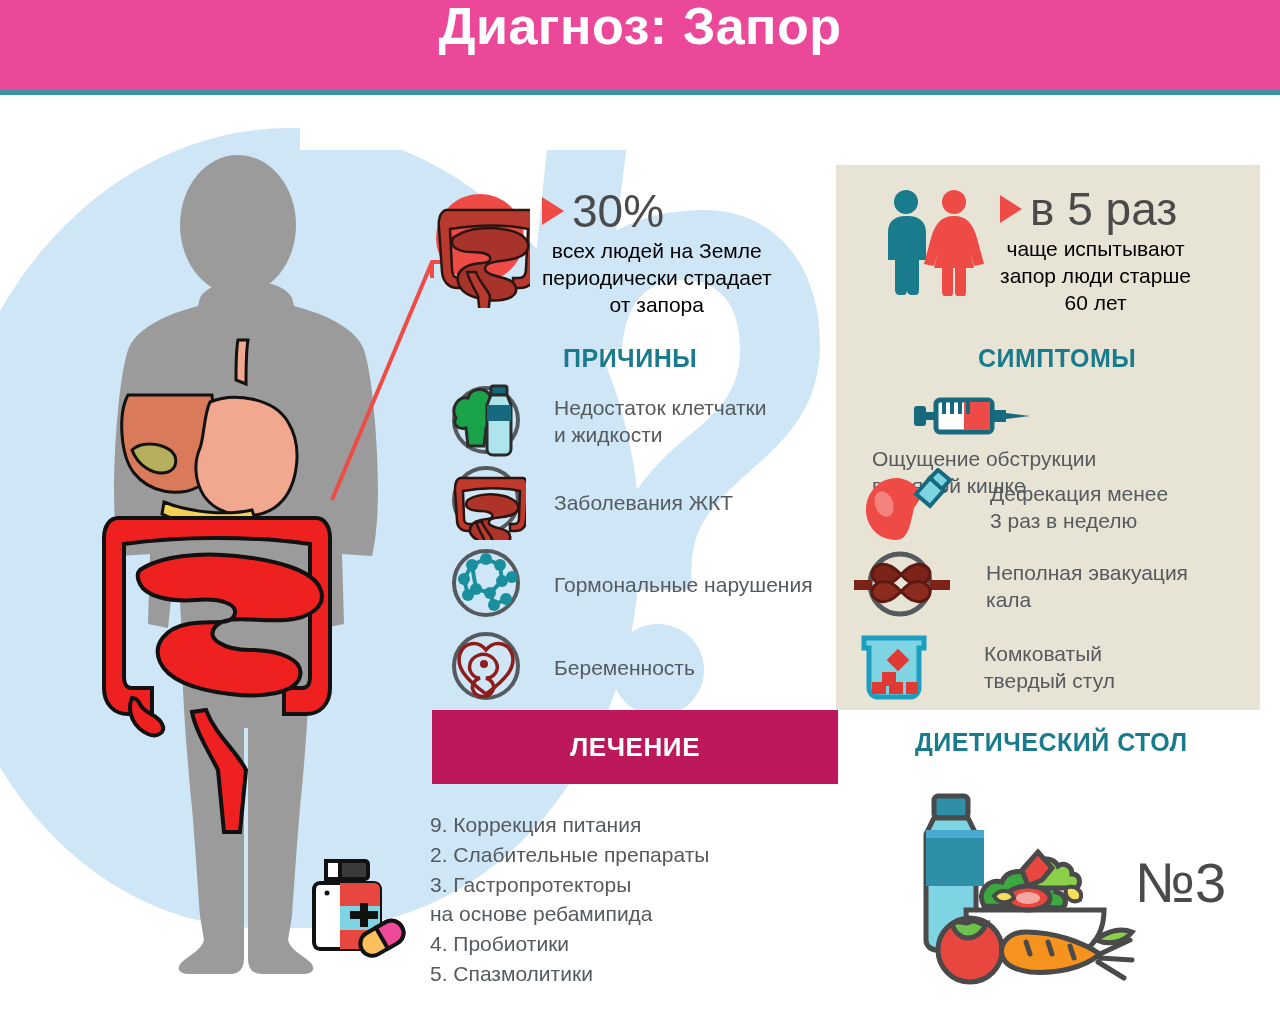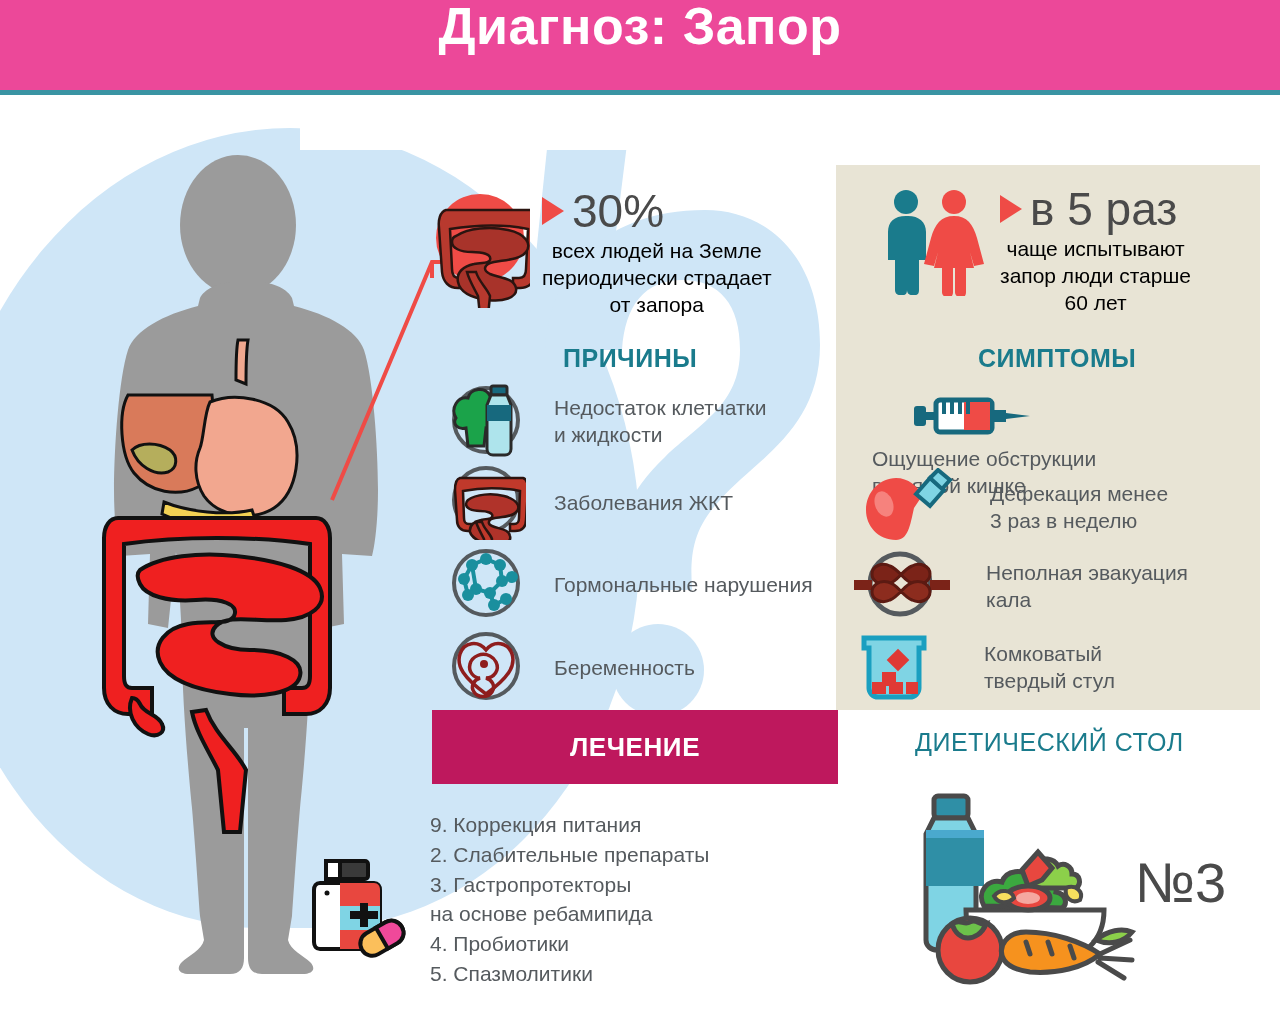--- a/index.html
+++ b/index.html
@@ -88,21 +88,21 @@
   }
   .treat-list {
     position:absolute; left:430px; top:810px; width:400px;
     font-size:21px; color:#555a5e; line-height:1.42;
   }
   .treat-list li { list-style:none; white-space:pre-line; }
 
   
   .diet-head {
     position:absolute; left:915px; top:728px;
-    font-size:25px; font-weight:400; color:#1a7b8c; letter-spacing:.5px;
+    font-size:25px; font-weight:700; color:#1a7b8c; letter-spacing:.5px;
   }
   .diet-num {
     position:absolute; left:1135px; top:855px;
     font-size:56px; color:#4a4a4a; line-height:1;
   }
 </style>
 </head>
 <body>
 
 <div id="stage">

